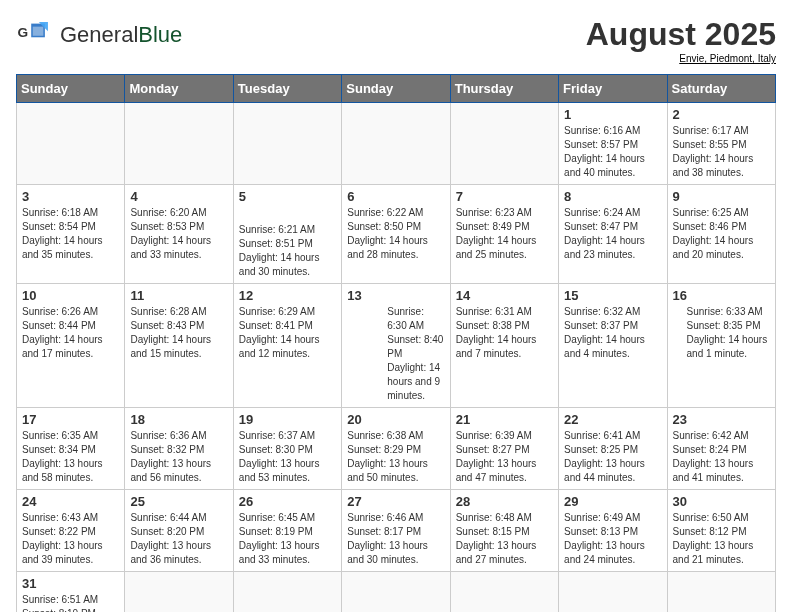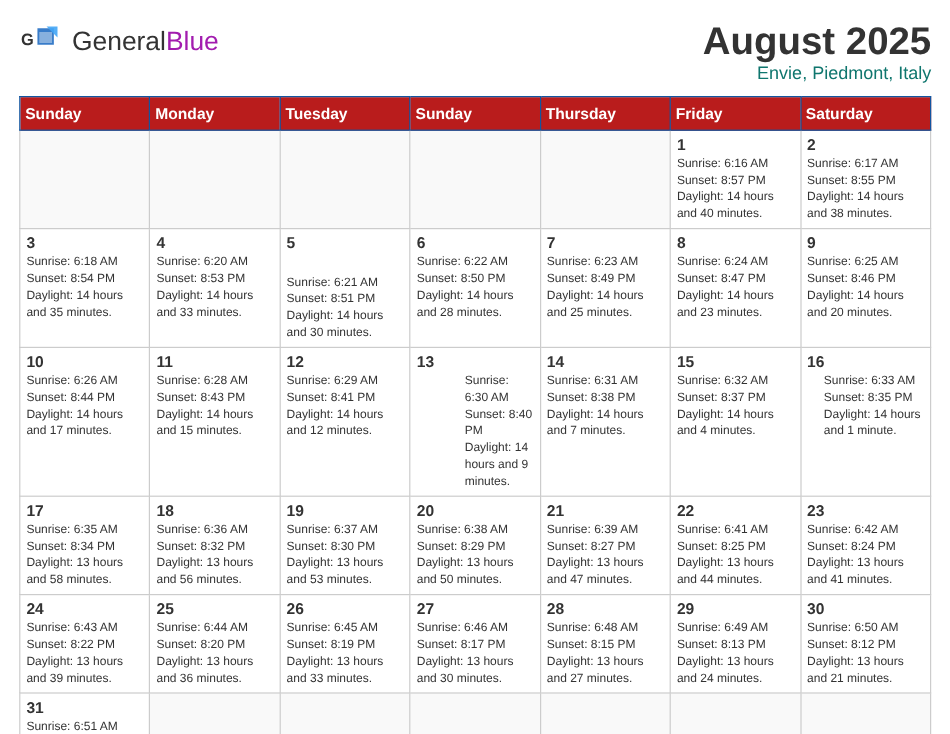--- a/index.html
+++ b/index.html
@@ -27,30 +27,31 @@
     }
     .title-block {
       text-align: right;
     }
     .month-year {
       font-size: 32px;
       color: #333;
       font-weight: bold;
     }
     .location {
-      font-size: 15px;
-      color: #0f766e;
+      font-size: 10px;
+      color: #000000;
+      text-decoration: underline;
     }
     .calendar {
       width: 100%;
       border-collapse: collapse;
       border: 1px solid #ccc;
     }
     .calendar th {
-      background: #b91c1c;
+      background: #737373;
       color: #fff;
       font-size: 13px;
       font-weight: bold;
       padding: 6px 4px;
       text-align: left;
       border: 1px solid #1255a0;
     }
     .calendar td {
       vertical-align: top;
       border: 1px solid #ccc;
@@ -85,21 +86,21 @@
 <div class="header-area">
   <div class="logo">
     <svg class="logo-icon" viewBox="0 0 50 50">
       <text x="2" y="28" font-size="18" font-family="Arial" font-weight="bold" fill="#333">G</text>
       <polygon points="20,10 38,10 38,28 20,28" fill="#1565c0" opacity="0.85"></polygon>
       <polygon points="22,14 36,14 36,26 22,26" fill="#fff" opacity="0.4"></polygon>
       <polygon points="30,8 42,8 42,20" fill="#42a5f5" opacity="0.9"></polygon>
     </svg>
     <div>
       <div style="font-size:22px; color:#333; font-weight:normal; line-height:1.1;">
-        <span>General</span><span style="color:#a21caf;">Blue</span>
+        <span>General</span><span style="color:#14532d;">Blue</span>
       </div>
     </div>
   </div>
   <div class="title-block">
     <div class="month-year">August 2025</div>
     <div class="location">Envie, Piedmont, Italy</div>
   </div>
 </div>
 
 <table class="calendar">

